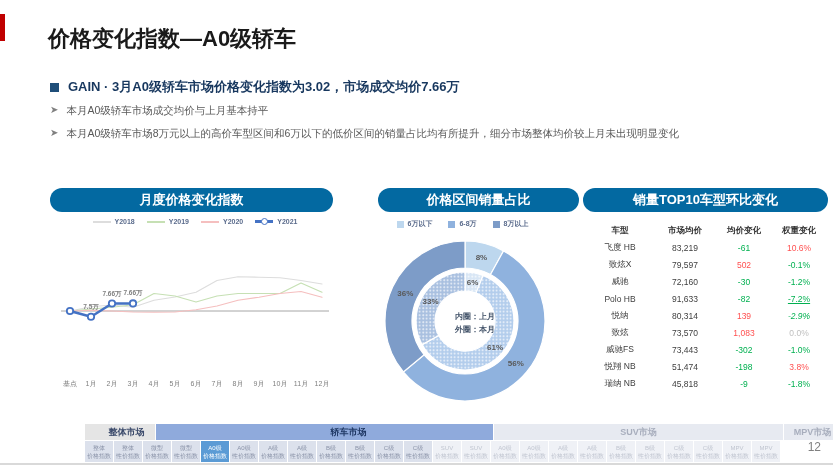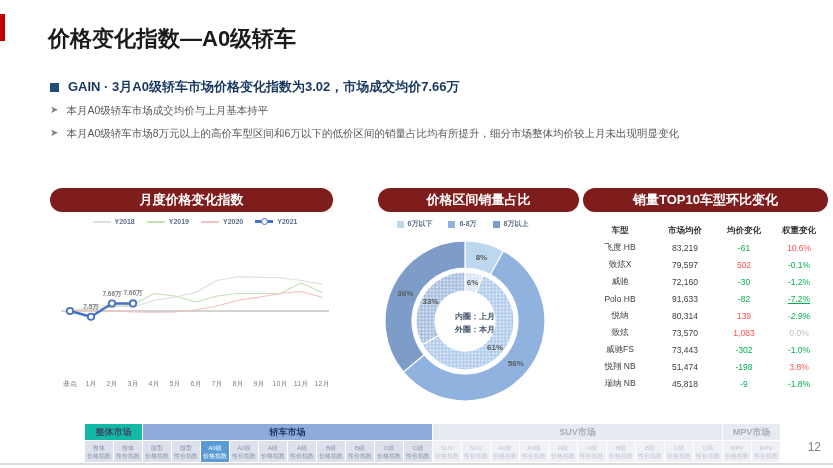--- a/index.html
+++ b/index.html
@@ -6,21 +6,21 @@
   #slide{position:relative;width:833px;height:468px;background:#fff;overflow:hidden;
          font-family:"Liberation Sans","DejaVu Sans",sans-serif;}
   .accent-bar{position:absolute;left:0;top:14px;width:5px;height:27px;background:#C00000;}
   .title{position:absolute;left:48px;top:24px;font-size:22px;font-weight:bold;color:#1A1A1A;}
   .subtitle-row{position:absolute;left:50px;top:78px;display:flex;align-items:center;}
   .subtitle-square{width:9px;height:9px;background:#1F4E79;margin-right:9px;flex:none;}
   .subtitle-text{font-size:13px;font-weight:bold;color:#17375E;}
   .bullet-row{position:absolute;left:50px;display:flex;align-items:flex-start;}
   .bullet-arrow{color:#808080;font-size:10px;margin-right:8px;line-height:14px;}
   .bullet-text{font-size:10.5px;color:#595959;line-height:14px;}
-  .pill{position:absolute;top:188px;height:24px;background:#7f1d1d;border-radius:12px;
+  .pill{position:absolute;top:188px;height:24px;background:#0369a1;border-radius:12px;
         color:#fff;font-size:13px;font-weight:bold;text-align:center;line-height:24px;}
   #pill-line{left:50px;width:283px;}
   #pill-donut{left:378px;width:201px;}
   #pill-table{left:583px;width:245px;}
   .legend-row{position:absolute;display:flex;justify-content:center;align-items:center;}
   #line-legend{left:55px;top:218px;width:280px;gap:12px;}
   #donut-legend{left:365px;top:219px;width:195px;gap:16px;}
   .legend-item{display:flex;align-items:center;gap:4px;}
   .legend-line{width:18px;height:2px;position:relative;}
   .legend-line .dot{position:absolute;left:6px;top:-2.5px;width:5px;height:5px;border-radius:50%;
@@ -32,21 +32,21 @@
   .donut-center{position:absolute;left:425px;top:310px;width:100px;text-align:center;}
   .donut-center div{font-size:8px;font-weight:bold;color:#44546A;line-height:13px;}
   #table-panel{position:absolute;left:588px;top:222px;width:240px;}
   .t-row{display:flex;height:17px;align-items:center;}
   .t-cell{font-size:8.5px;color:#404040;text-align:center;}
   .t-head .t-cell{font-weight:bold;color:#333;}
   .c0{width:64px;} .c1{width:66px;} .c2{width:52px;} .c3{width:58px;}
   #bottom-nav{position:absolute;left:85px;top:424px;}
   .nav-groups{display:flex;gap:1px;}
   .nav-group{height:16px;font-size:9px;font-weight:bold;text-align:center;line-height:16px;}
-  .g-light{background:#14b8a6;color:#3B4A6B;}
+  .g-light{background:#e5e5e5;color:#3B4A6B;padding-left:13px;}
   .g-medium{background:#8FAADC;color:#1F3864;}
   .g-dim{background:#E7EAF1;color:#A8AEBD;}
   .nav-tabs{display:flex;gap:1px;margin-top:1px;}
   .nav-tab{width:28px;height:21px;font-size:6px;text-align:center;line-height:8px;padding-top:3px;
            box-sizing:border-box;cursor:pointer;}
   .tab-normal{background:#DCE1EC;color:#8A93A8;}
   .tab-active{background:#5B9BD5;color:#FFFFFF;}
   .tab-dim{background:#EFF1F6;color:#C0C5D0;}
   .page-number{position:absolute;right:12px;top:440px;font-size:12px;color:#808080;}
   .bottom-strip{position:absolute;left:0;bottom:3px;width:100%;height:2px;background:#D9D9D9;}
@@ -224,21 +224,21 @@
         <div class="t-cell c0">瑞纳 NB</div>
         <div class="t-cell c1">45,818</div>
         <div class="t-cell c2" style="color: rgb(0, 176, 80);">-9</div>
         <div class="t-cell c3" style="color: rgb(0, 176, 80);">-1.8%</div>
       </div>
     </div>
 
   <div id="bottom-nav">
     <div class="nav-groups" id="nav-groups">
         <div class="nav-group g-light" style="width: 57px;">整体市场</div>
-        <div class="nav-group g-medium" style="width: 289px;">轿车市场</div>
+        <div class="nav-group g-medium" style="width: 289px; padding-left: 48px;">轿车市场</div>
         <div class="nav-group g-dim" style="width: 289px;">SUV市场</div>
         <div class="nav-group g-dim" style="width: 57px;">MPV市场</div>
       </div>
     <div class="nav-tabs" id="nav-tabs">
         <div class="nav-tab tab-normal">
           <div>整体</div>
           <div>价格指数</div>
         </div>
         <div class="nav-tab tab-normal">
           <div>整体</div>

